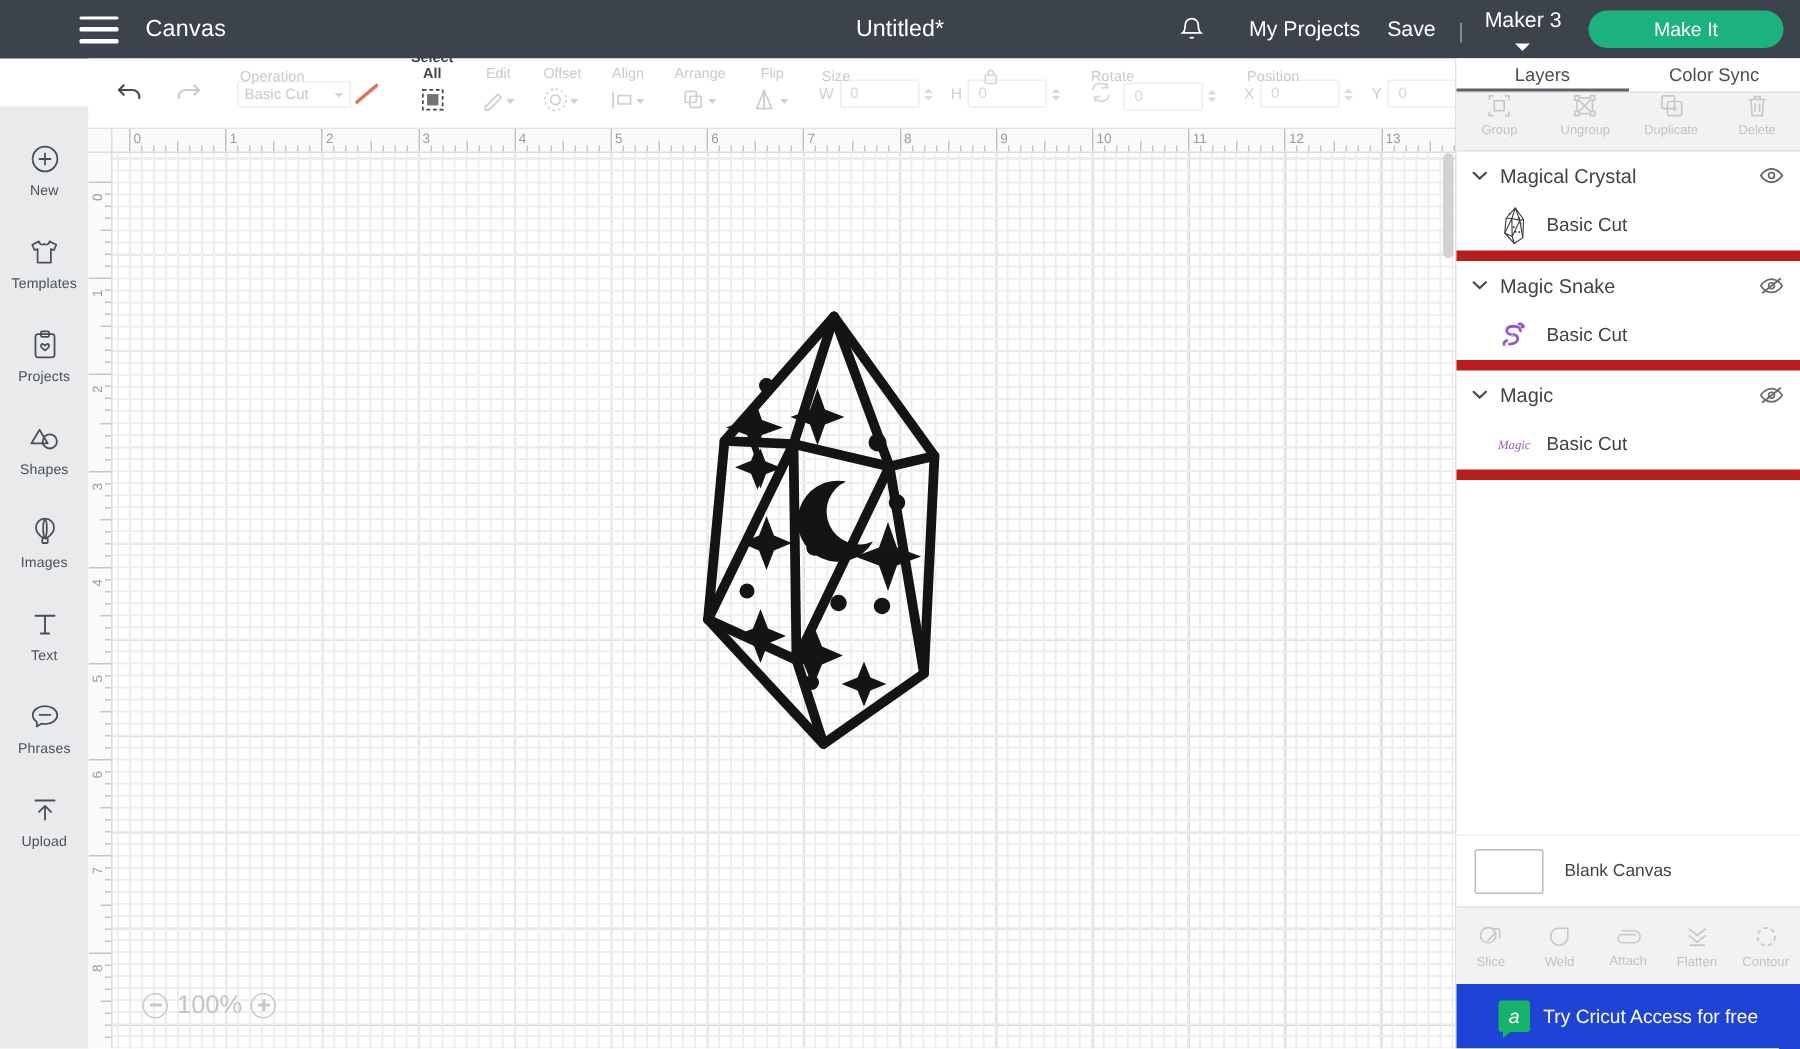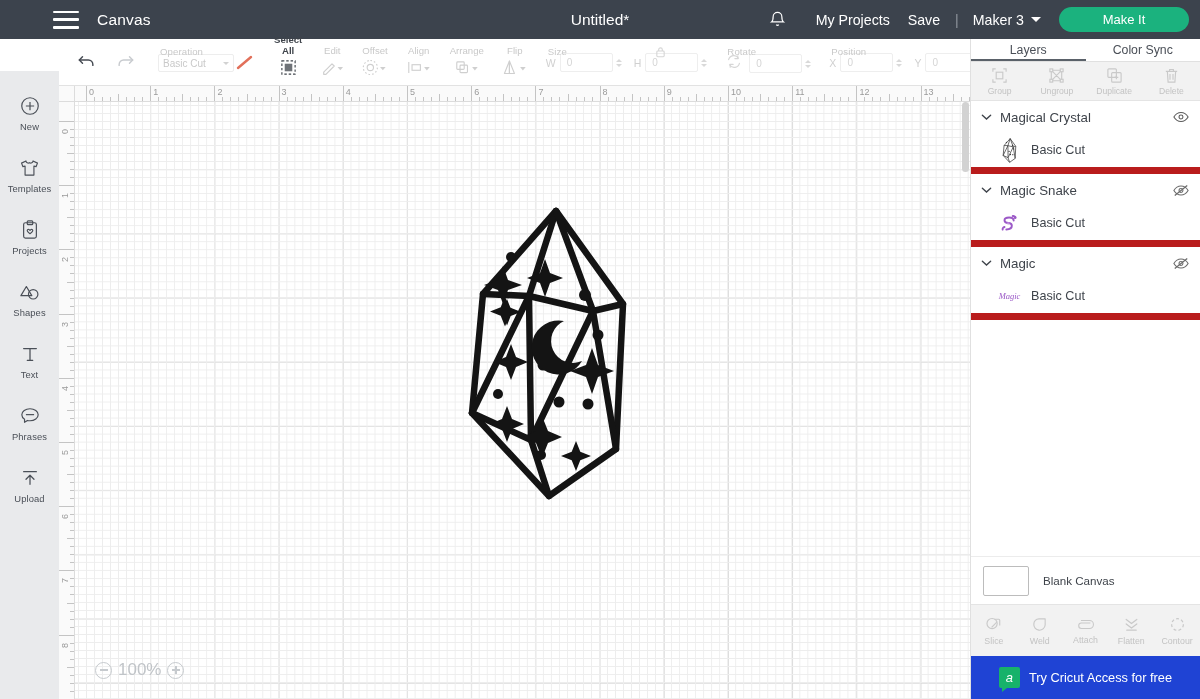--- a/index.html
+++ b/index.html
@@ -25,21 +25,21 @@
   .doc-title {
     position: absolute; left: 0; right: 0; text-align: center;
     color: #fff; font-size: 15.5px; pointer-events: none;
   }
   .header-right {
     margin-left: auto; display: flex; align-items: center; gap: 0; padding-right: 11px;
   }
   .bell { width: 30px; height: 30px; margin-right: 14px; display:flex; align-items:center; justify-content:center; cursor: pointer;}
   .hdr-link { color: #fff; font-size: 14.2px; padding: 0 9px; cursor: pointer; }
   .hdr-sep { color: #8e959d; font-size: 14px; padding: 0 6px; }
-  .machine { color:#fff; font-size:14.2px; display:flex; align-items:center; gap:7px; padding:0 8px; cursor:pointer;}
+  .machine { color:#fff; font-size:14.2px; display:flex; align-items:center; gap:7px; padding:0 8px; cursor:pointer;flex-direction:column;}
   .chev-d { width:0;height:0;border-left:5px solid transparent;border-right:5px solid transparent;border-top:5.5px solid #fff; }
   .make-it {
     background: #1bb27e; color: #fff; border: none; border-radius: 16px;
     height: 25px; width: 130px; font-size: 13px; font-family: inherit;
     margin-left: 10px; cursor: pointer;
   }
 
   
   .sidebar {
     position: absolute; top: 39px; left: 0; width: 59px; height: 660px;
@@ -140,21 +140,21 @@
   
   .rpanel {
     position:absolute; top:39px; right:0; width:230px; height:660px;
     background:#fff; border-left:1px solid #e0e0e0;
   }
   .rtabs { display:flex; height:23px; border-bottom:1px solid #e0e0e0; background:#fff; }
   .rtab { flex:1; text-align:center; font-size:12.3px; color:#4a4f57;
           line-height:22px; cursor:pointer; }
   .rtab.active { border-bottom:2px solid #5a6169; }
   .rtools {
-    height:39px; background:#f2f2f2; display:flex; align-items:center;
+    height:39px; background:#f2f2f2; display:flex; align-items:flex-start;
     justify-content:space-around; border-bottom:1px solid #e4e4e4;
   }
   .rtool { display:flex; flex-direction:column; align-items:center; gap:2px;
            width:56px; cursor:pointer; }
   .rtool .cap { font-size:8.6px; color:#c3c3c3; }
 
   .layer-group { border-bottom: 7px solid #b91c1c; }
   .layer-head {
     height:32px; display:flex; align-items:center; padding:0 10px; cursor:pointer;
   }
@@ -267,20 +267,30 @@
     <div class="side-item">
       <span class="side-ico">
         <svg width="24" height="20" viewBox="0 0 26 22" fill="none" stroke="#4a4f57" stroke-width="1.3" stroke-linejoin="round">
           <path d="M3 15 9 5l6 10z"></path>
             <circle cx="16.5" cy="13.5" r="5.2"></circle>
         </svg>
       </span>
       <span class="lbl">Shapes</span>
     </div>
 
+    <div class="side-item">
+      <span class="side-ico">
+        <svg width="20" height="22" viewBox="0 0 22 24" fill="none" stroke="#4a4f57" stroke-width="1.3" stroke-linejoin="round">
+          <path d="M11 3c-4 0-6.6 3-6.6 6.6 0 3.4 3.6 6.4 5 7.4h3.2c1.4-1 5-4 5-7.4C17.6 6 15 3 11 3z"></path>
+          <path d="M11 3c-1.8 2-1.8 12 0 14M11 3c1.8 2 1.8 12 0 14"></path>
+          <rect x="9" y="17.4" width="4" height="3.4" rx=".6"></rect>
+        </svg>
+      </span>
+      <span class="lbl">Images</span>
+    </div>
 
     <div class="side-item">
       <span class="side-ico">
         <svg width="20" height="20" viewBox="0 0 22 22" fill="none" stroke="#4a4f57" stroke-width="1.4" stroke-linecap="round">
           <path d="M4 5h14M11 5v13M8 18h6"></path>
         </svg>
       </span>
       <span class="lbl">Text</span>
     </div>
 

